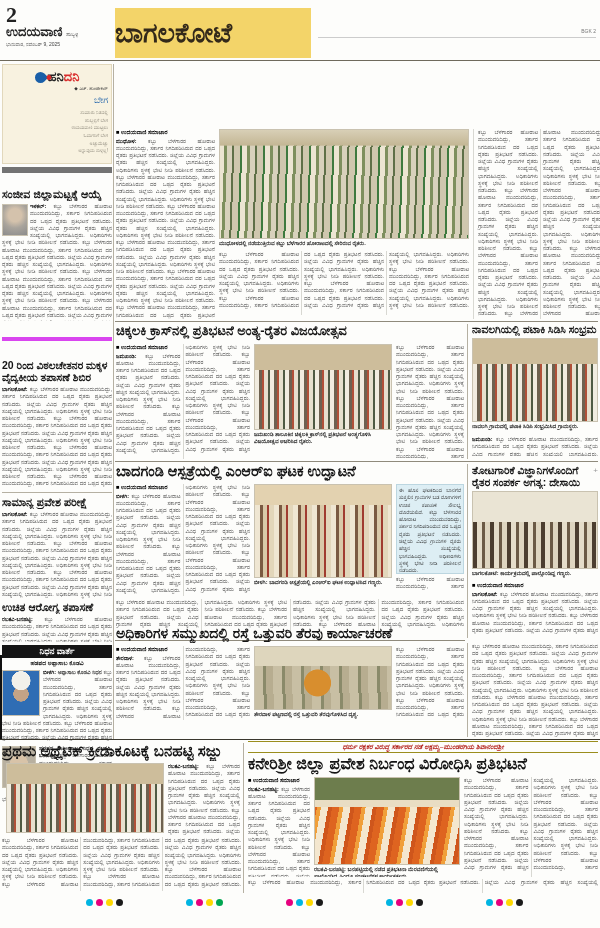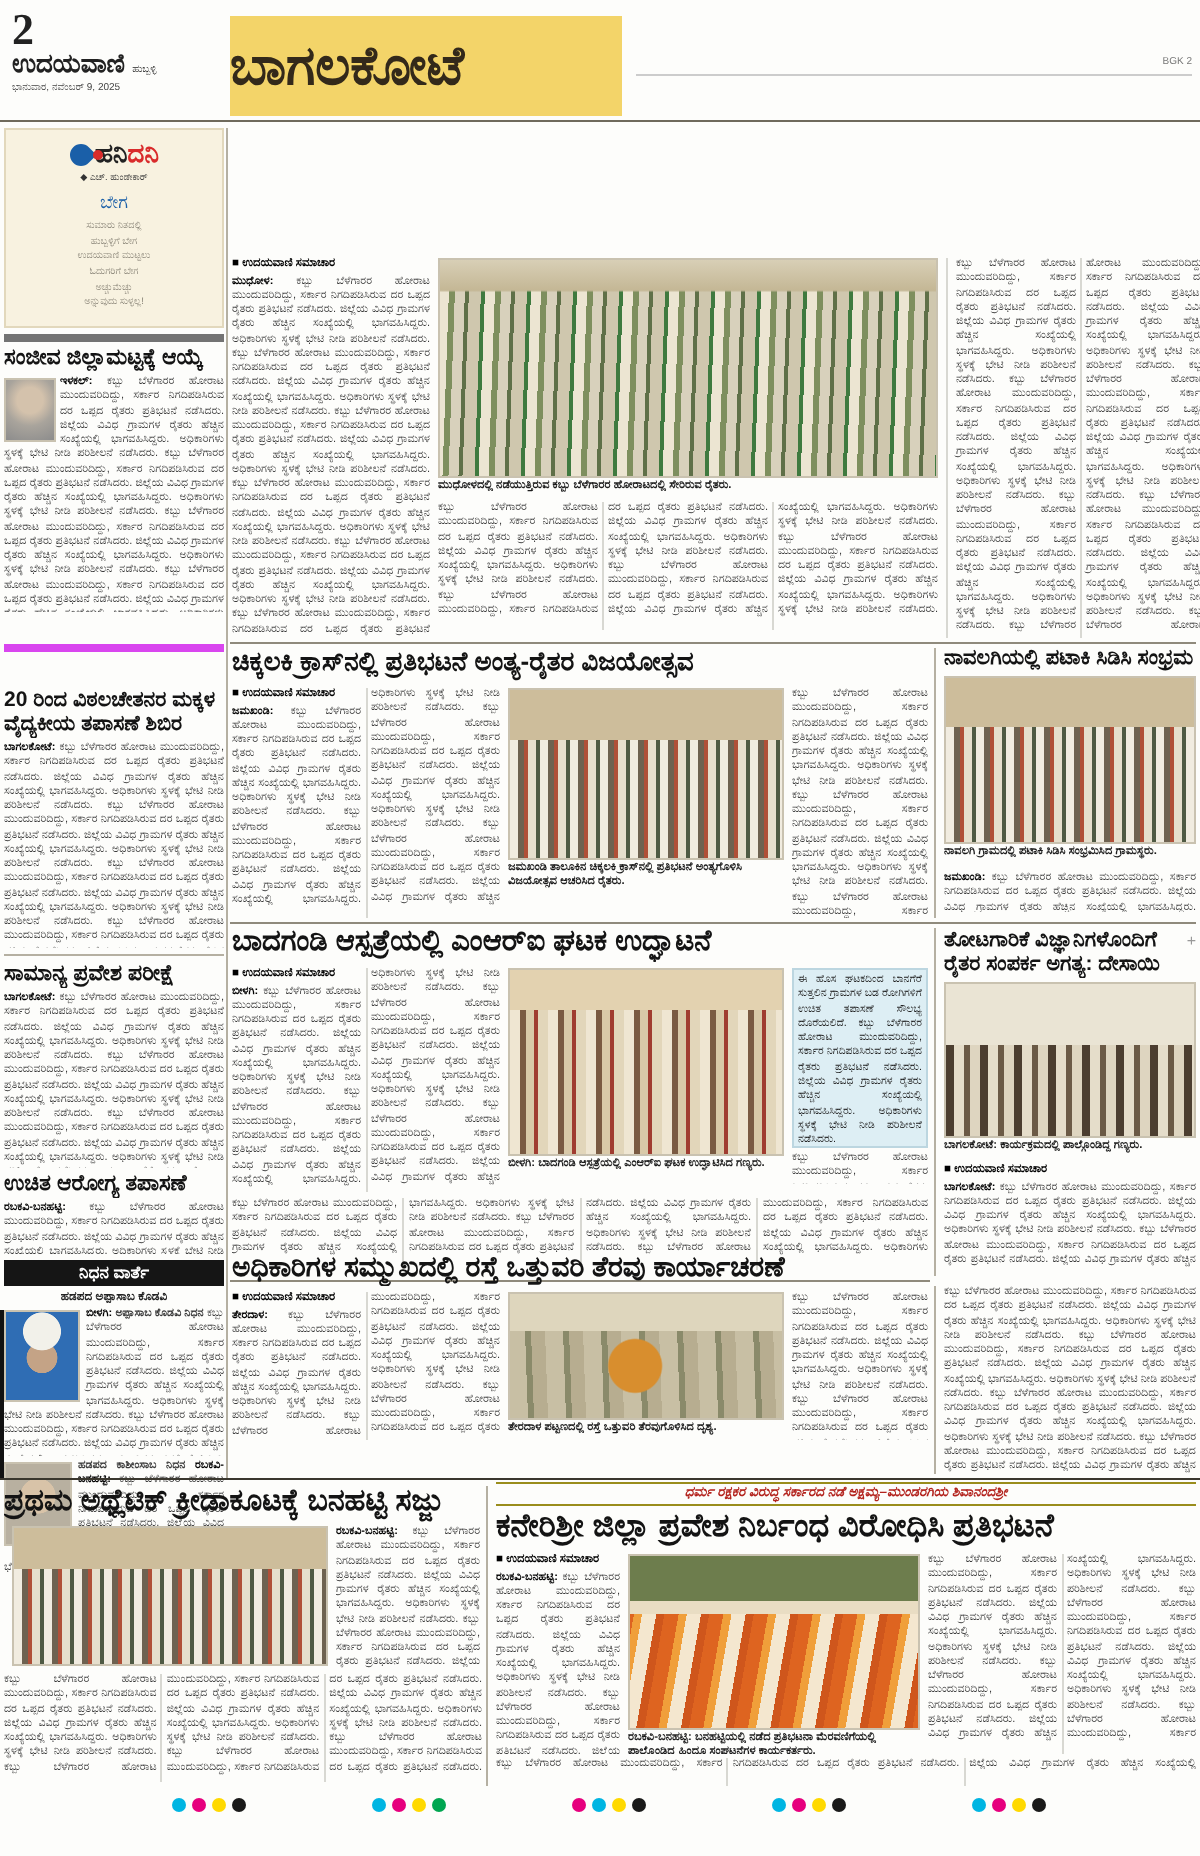--- a/index.html
+++ b/index.html
@@ -61,40 +61,40 @@
   <div class="abs banner" style="left:115px;top:8px;width:196px;height:50px">
     <div style="font-size:27px;font-weight:bold;line-height:50px">ಬಾಗಲಕೋಟೆ</div>
   </div>
 
   <div class="abs" style="right:4px;top:28px;font-size:5px;color:#777;text-align:right">BGK 2</div>
   <div class="hline" style="left:318px;top:37px;width:278px;background:#ccc"></div>
   <div class="hline" style="left:0;top:60px;width:600px;background:#6f6a5c"></div>
 
   <div class="abs" style="left:2px;top:64px;width:110px;height:676px">
 
-    <div style="background:#f8f2e0;border:1px solid #e2d8bc;box-sizing:border-box;height:100px;padding:4px 3px;text-align:center">
+    <div style="background:#f8f2e0;border:1px solid #e2d8bc;box-sizing:border-box;height:100px;padding:4px 3px;text-align:right">
       <div style="display:flex;align-items:center;justify-content:center;gap:2px">
         <span style="display:inline-block;width:11px;height:11px;background:#1a5fa8;border-radius:50% 0 50% 50%;transform:rotate(45deg);position:relative">
           <span style="position:absolute;right:-3px;top:-3px;width:5px;height:5px;background:#d92b2b;border-radius:50%"></span>
         </span>
         <span style="font-size:13px;font-weight:bold"><span>ಹನಿ</span><span style="color:#d92b2b">ದನಿ</span></span>
       </div>
       <div style="font-size:4.6px;color:#333;margin-top:1px">◆ ಎಚ್. ಹುಂಡೇಕಾರ್</div>
       <div style="font-size:9px;font-weight:normal;color:#1a5fa8;margin-top:4px">ಬೇಗ</div>
       <div style="font-size:4.8px;color:#8a8578;line-height:1.6;margin-top:3px">
         <div>ಸುಮಾರು ನಿತದಲ್ಲಿ</div>
           <div>ಹುಬ್ಬಳ್ಳಿಗೆ ಬೇಗ</div>
           <div>ಉದಯವಾಣಿ ಮುಟ್ಟಲು</div>
         <div>ಓದುಗರಿಗೆ ಬೇಗ</div>
           <div>ಅಚ್ಚುಮೆಚ್ಚು</div>
           <div>ಅನ್ನುವುದು ಸುಳ್ಳಲ್ಲ!</div>
       </div>
     </div>
 
-    <div style="border-top:4px solid #737373;padding-top:2px;margin-top:3px">
+    <div style="border-top:6px solid #737373;padding-top:15px;margin-top:3px">
       <h3 style="font-size:11px;line-height:1.1;overflow:hidden;height:13px">ಸಂಜೀವ ಜಿಲ್ಲಾಮಟ್ಟಕ್ಕೆ ಆಯ್ಕೆ</h3>
       <div class="body" style="height:118px;margin-top:2px">
         <span class="ph ph-portrait" style="float:left;width:26px;height:32px;margin:1px 2px 1px 0"></span>
         <b class="loc">ಇಳಕಲ್:</b> <span>ಕಬ್ಬು ಬೆಳೆಗಾರರ ಹೋರಾಟ ಮುಂದುವರಿದಿದ್ದು, ಸರ್ಕಾರ ನಿಗದಿಪಡಿಸಿರುವ ದರ ಒಪ್ಪದ ರೈತರು ಪ್ರತಿಭಟನೆ ನಡೆಸಿದರು. ಜಿಲ್ಲೆಯ ವಿವಿಧ ಗ್ರಾಮಗಳ ರೈತರು ಹೆಚ್ಚಿನ ಸಂಖ್ಯೆಯಲ್ಲಿ ಭಾಗವಹಿಸಿದ್ದರು. ಅಧಿಕಾರಿಗಳು ಸ್ಥಳಕ್ಕೆ ಭೇಟಿ ನೀಡಿ ಪರಿಶೀಲನೆ ನಡೆಸಿದರು. ಕಬ್ಬು ಬೆಳೆಗಾರರ ಹೋರಾಟ ಮುಂದುವರಿದಿದ್ದು, ಸರ್ಕಾರ ನಿಗದಿಪಡಿಸಿರುವ ದರ ಒಪ್ಪದ ರೈತರು ಪ್ರತಿಭಟನೆ ನಡೆಸಿದರು. ಜಿಲ್ಲೆಯ ವಿವಿಧ ಗ್ರಾಮಗಳ ರೈತರು ಹೆಚ್ಚಿನ ಸಂಖ್ಯೆಯಲ್ಲಿ ಭಾಗವಹಿಸಿದ್ದರು. ಅಧಿಕಾರಿಗಳು ಸ್ಥಳಕ್ಕೆ ಭೇಟಿ ನೀಡಿ ಪರಿಶೀಲನೆ ನಡೆಸಿದರು. ಕಬ್ಬು ಬೆಳೆಗಾರರ ಹೋರಾಟ ಮುಂದುವರಿದಿದ್ದು, ಸರ್ಕಾರ ನಿಗದಿಪಡಿಸಿರುವ ದರ ಒಪ್ಪದ ರೈತರು ಪ್ರತಿಭಟನೆ ನಡೆಸಿದರು. ಜಿಲ್ಲೆಯ ವಿವಿಧ ಗ್ರಾಮಗಳ ರೈತರು ಹೆಚ್ಚಿನ ಸಂಖ್ಯೆಯಲ್ಲಿ ಭಾಗವಹಿಸಿದ್ದರು. ಅಧಿಕಾರಿಗಳು ಸ್ಥಳಕ್ಕೆ ಭೇಟಿ ನೀಡಿ ಪರಿಶೀಲನೆ ನಡೆಸಿದರು. ಕಬ್ಬು ಬೆಳೆಗಾರರ ಹೋರಾಟ ಮುಂದುವರಿದಿದ್ದು, ಸರ್ಕಾರ ನಿಗದಿಪಡಿಸಿರುವ ದರ ಒಪ್ಪದ ರೈತರು ಪ್ರತಿಭಟನೆ ನಡೆಸಿದರು. ಜಿಲ್ಲೆಯ ವಿವಿಧ ಗ್ರಾಮಗಳ ರೈತರು ಹೆಚ್ಚಿನ ಸಂಖ್ಯೆಯಲ್ಲಿ ಭಾಗವಹಿಸಿದ್ದರು. ಅಧಿಕಾರಿಗಳು ಸ್ಥಳಕ್ಕೆ ಭೇಟಿ ನೀಡಿ ಪರಿಶೀಲನೆ ನಡೆಸಿದರು. ಕಬ್ಬು ಬೆಳೆಗಾರರ ಹೋರಾಟ ಮುಂದುವರಿದಿದ್ದು, ಸರ್ಕಾರ ನಿಗದಿಪಡಿಸಿರುವ ದರ ಒಪ್ಪದ ರೈತರು ಪ್ರತಿಭಟನೆ ನಡೆಸಿದರು. ಜಿಲ್ಲೆಯ ವಿವಿಧ ಗ್ರಾಮಗಳ ರೈತರು ಹೆಚ್ಚಿನ ಸಂಖ್ಯೆಯಲ್ಲಿ ಭಾಗವಹಿಸಿದ್ದರು. ಅಧಿಕಾರಿಗಳು ಸ್ಥಳಕ್ಕೆ ಭೇಟಿ ನೀಡಿ ಪರಿಶೀಲನೆ ನಡೆಸಿದರು. </span>
       </div>
     </div>
 
     <div style="border-top:4px solid #d946ef;padding-top:18px;margin-top:16px">
       <h3 style="font-size:10.5px;line-height:1.15;overflow:hidden;height:25px">20 ರಿಂದ ವಿಠಲಚೇತನರ ಮಕ್ಕಳ ವೈದ್ಯಕೀಯ ತಪಾಸಣೆ ಶಿಬಿರ</h3>
       <div class="body" style="height:103px;margin-top:2px"><b class="loc">ಬಾಗಲಕೋಟೆ:</b> <span>ಕಬ್ಬು ಬೆಳೆಗಾರರ ಹೋರಾಟ ಮುಂದುವರಿದಿದ್ದು, ಸರ್ಕಾರ ನಿಗದಿಪಡಿಸಿರುವ ದರ ಒಪ್ಪದ ರೈತರು ಪ್ರತಿಭಟನೆ ನಡೆಸಿದರು. ಜಿಲ್ಲೆಯ ವಿವಿಧ ಗ್ರಾಮಗಳ ರೈತರು ಹೆಚ್ಚಿನ ಸಂಖ್ಯೆಯಲ್ಲಿ ಭಾಗವಹಿಸಿದ್ದರು. ಅಧಿಕಾರಿಗಳು ಸ್ಥಳಕ್ಕೆ ಭೇಟಿ ನೀಡಿ ಪರಿಶೀಲನೆ ನಡೆಸಿದರು. ಕಬ್ಬು ಬೆಳೆಗಾರರ ಹೋರಾಟ ಮುಂದುವರಿದಿದ್ದು, ಸರ್ಕಾರ ನಿಗದಿಪಡಿಸಿರುವ ದರ ಒಪ್ಪದ ರೈತರು ಪ್ರತಿಭಟನೆ ನಡೆಸಿದರು. ಜಿಲ್ಲೆಯ ವಿವಿಧ ಗ್ರಾಮಗಳ ರೈತರು ಹೆಚ್ಚಿನ ಸಂಖ್ಯೆಯಲ್ಲಿ ಭಾಗವಹಿಸಿದ್ದರು. ಅಧಿಕಾರಿಗಳು ಸ್ಥಳಕ್ಕೆ ಭೇಟಿ ನೀಡಿ ಪರಿಶೀಲನೆ ನಡೆಸಿದರು. ಕಬ್ಬು ಬೆಳೆಗಾರರ ಹೋರಾಟ ಮುಂದುವರಿದಿದ್ದು, ಸರ್ಕಾರ ನಿಗದಿಪಡಿಸಿರುವ ದರ ಒಪ್ಪದ ರೈತರು ಪ್ರತಿಭಟನೆ ನಡೆಸಿದರು. ಜಿಲ್ಲೆಯ ವಿವಿಧ ಗ್ರಾಮಗಳ ರೈತರು ಹೆಚ್ಚಿನ ಸಂಖ್ಯೆಯಲ್ಲಿ ಭಾಗವಹಿಸಿದ್ದರು. ಅಧಿಕಾರಿಗಳು ಸ್ಥಳಕ್ಕೆ ಭೇಟಿ ನೀಡಿ ಪರಿಶೀಲನೆ ನಡೆಸಿದರು. ಕಬ್ಬು ಬೆಳೆಗಾರರ ಹೋರಾಟ ಮುಂದುವರಿದಿದ್ದು, ಸರ್ಕಾರ ನಿಗದಿಪಡಿಸಿರುವ ದರ ಒಪ್ಪದ ರೈತರು ಪ್ರತಿಭಟನೆ ನಡೆಸಿದರು. ಜಿಲ್ಲೆಯ ವಿವಿಧ ಗ್ರಾಮಗಳ ರೈತರು ಹೆಚ್ಚಿನ ಸಂಖ್ಯೆಯಲ್ಲಿ ಭಾಗವಹಿಸಿದ್ದರು. ಅಧಿಕಾರಿಗಳು ಸ್ಥಳಕ್ಕೆ ಭೇಟಿ ನೀಡಿ ಪರಿಶೀಲನೆ ನಡೆಸಿದರು. ಕಬ್ಬು ಬೆಳೆಗಾರರ ಹೋರಾಟ ಮುಂದುವರಿದಿದ್ದು, ಸರ್ಕಾರ ನಿಗದಿಪಡಿಸಿರುವ ದರ ಒಪ್ಪದ ರೈತರು ಪ್ರತಿಭಟನೆ ನಡೆಸಿದರು. ಜಿಲ್ಲೆಯ ವಿವಿಧ ಗ್ರಾಮಗಳ ರೈತರು ಹೆಚ್ಚಿನ ಸಂಖ್ಯೆಯಲ್ಲಿ ಭಾಗವಹಿಸಿದ್ದರು. ಅಧಿಕಾರಿಗಳು ಸ್ಥಳಕ್ಕೆ ಭೇಟಿ ನೀಡಿ ಪರಿಶೀಲನೆ ನಡೆಸಿದರು. ಕಬ್ಬು ಬೆಳೆಗಾರರ ಹೋರಾಟ ಮುಂದುವರಿದಿದ್ದು, ಸರ್ಕಾರ ನಿಗದಿಪಡಿಸಿರುವ ದರ ಒಪ್ಪದ ರೈತರು ಪ್ರತಿಭಟನೆ ನಡೆಸಿದರು. ಜಿಲ್ಲೆಯ ವಿವಿಧ ಗ್ರಾಮಗಳ ರೈತರು ಹೆಚ್ಚಿನ ಸಂಖ್ಯೆಯಲ್ಲಿ ಭಾಗವಹಿಸಿದ್ದರು. ಅಧಿಕಾರಿಗಳು ಸ್ಥಳಕ್ಕೆ ಭೇಟಿ ನೀಡಿ ಪರಿಶೀಲನೆ ನಡೆಸಿದರು. </span></div>

